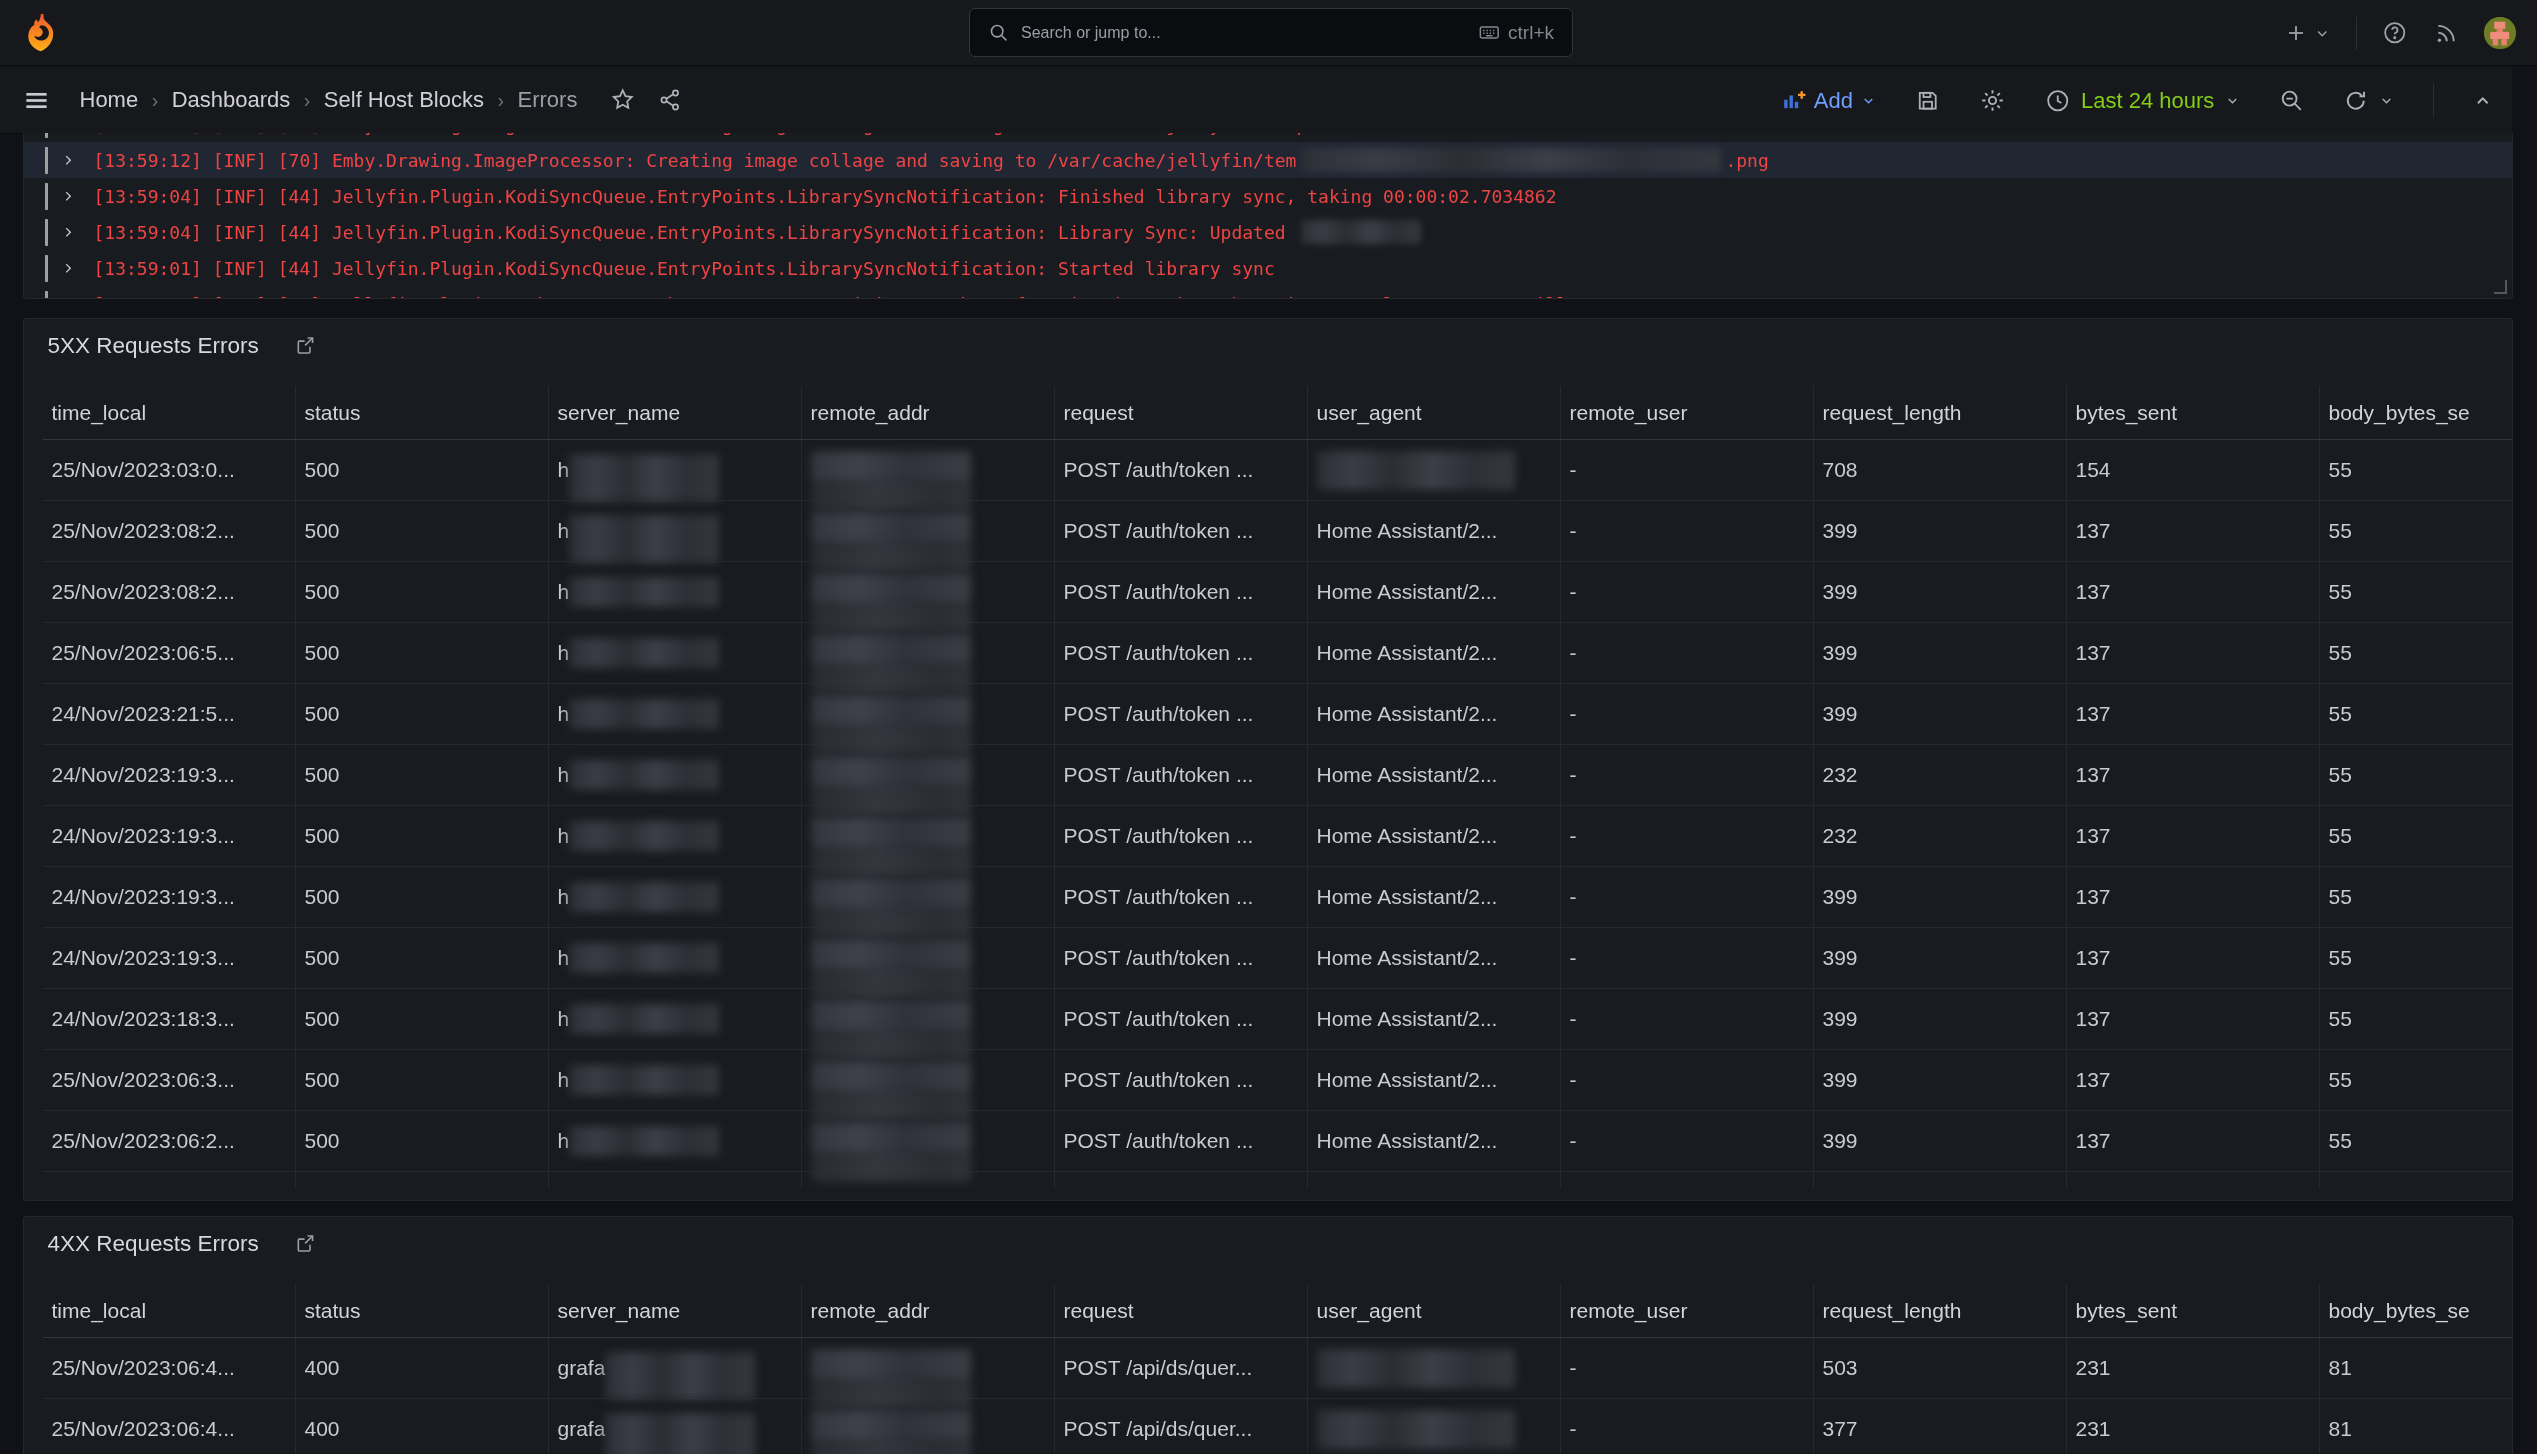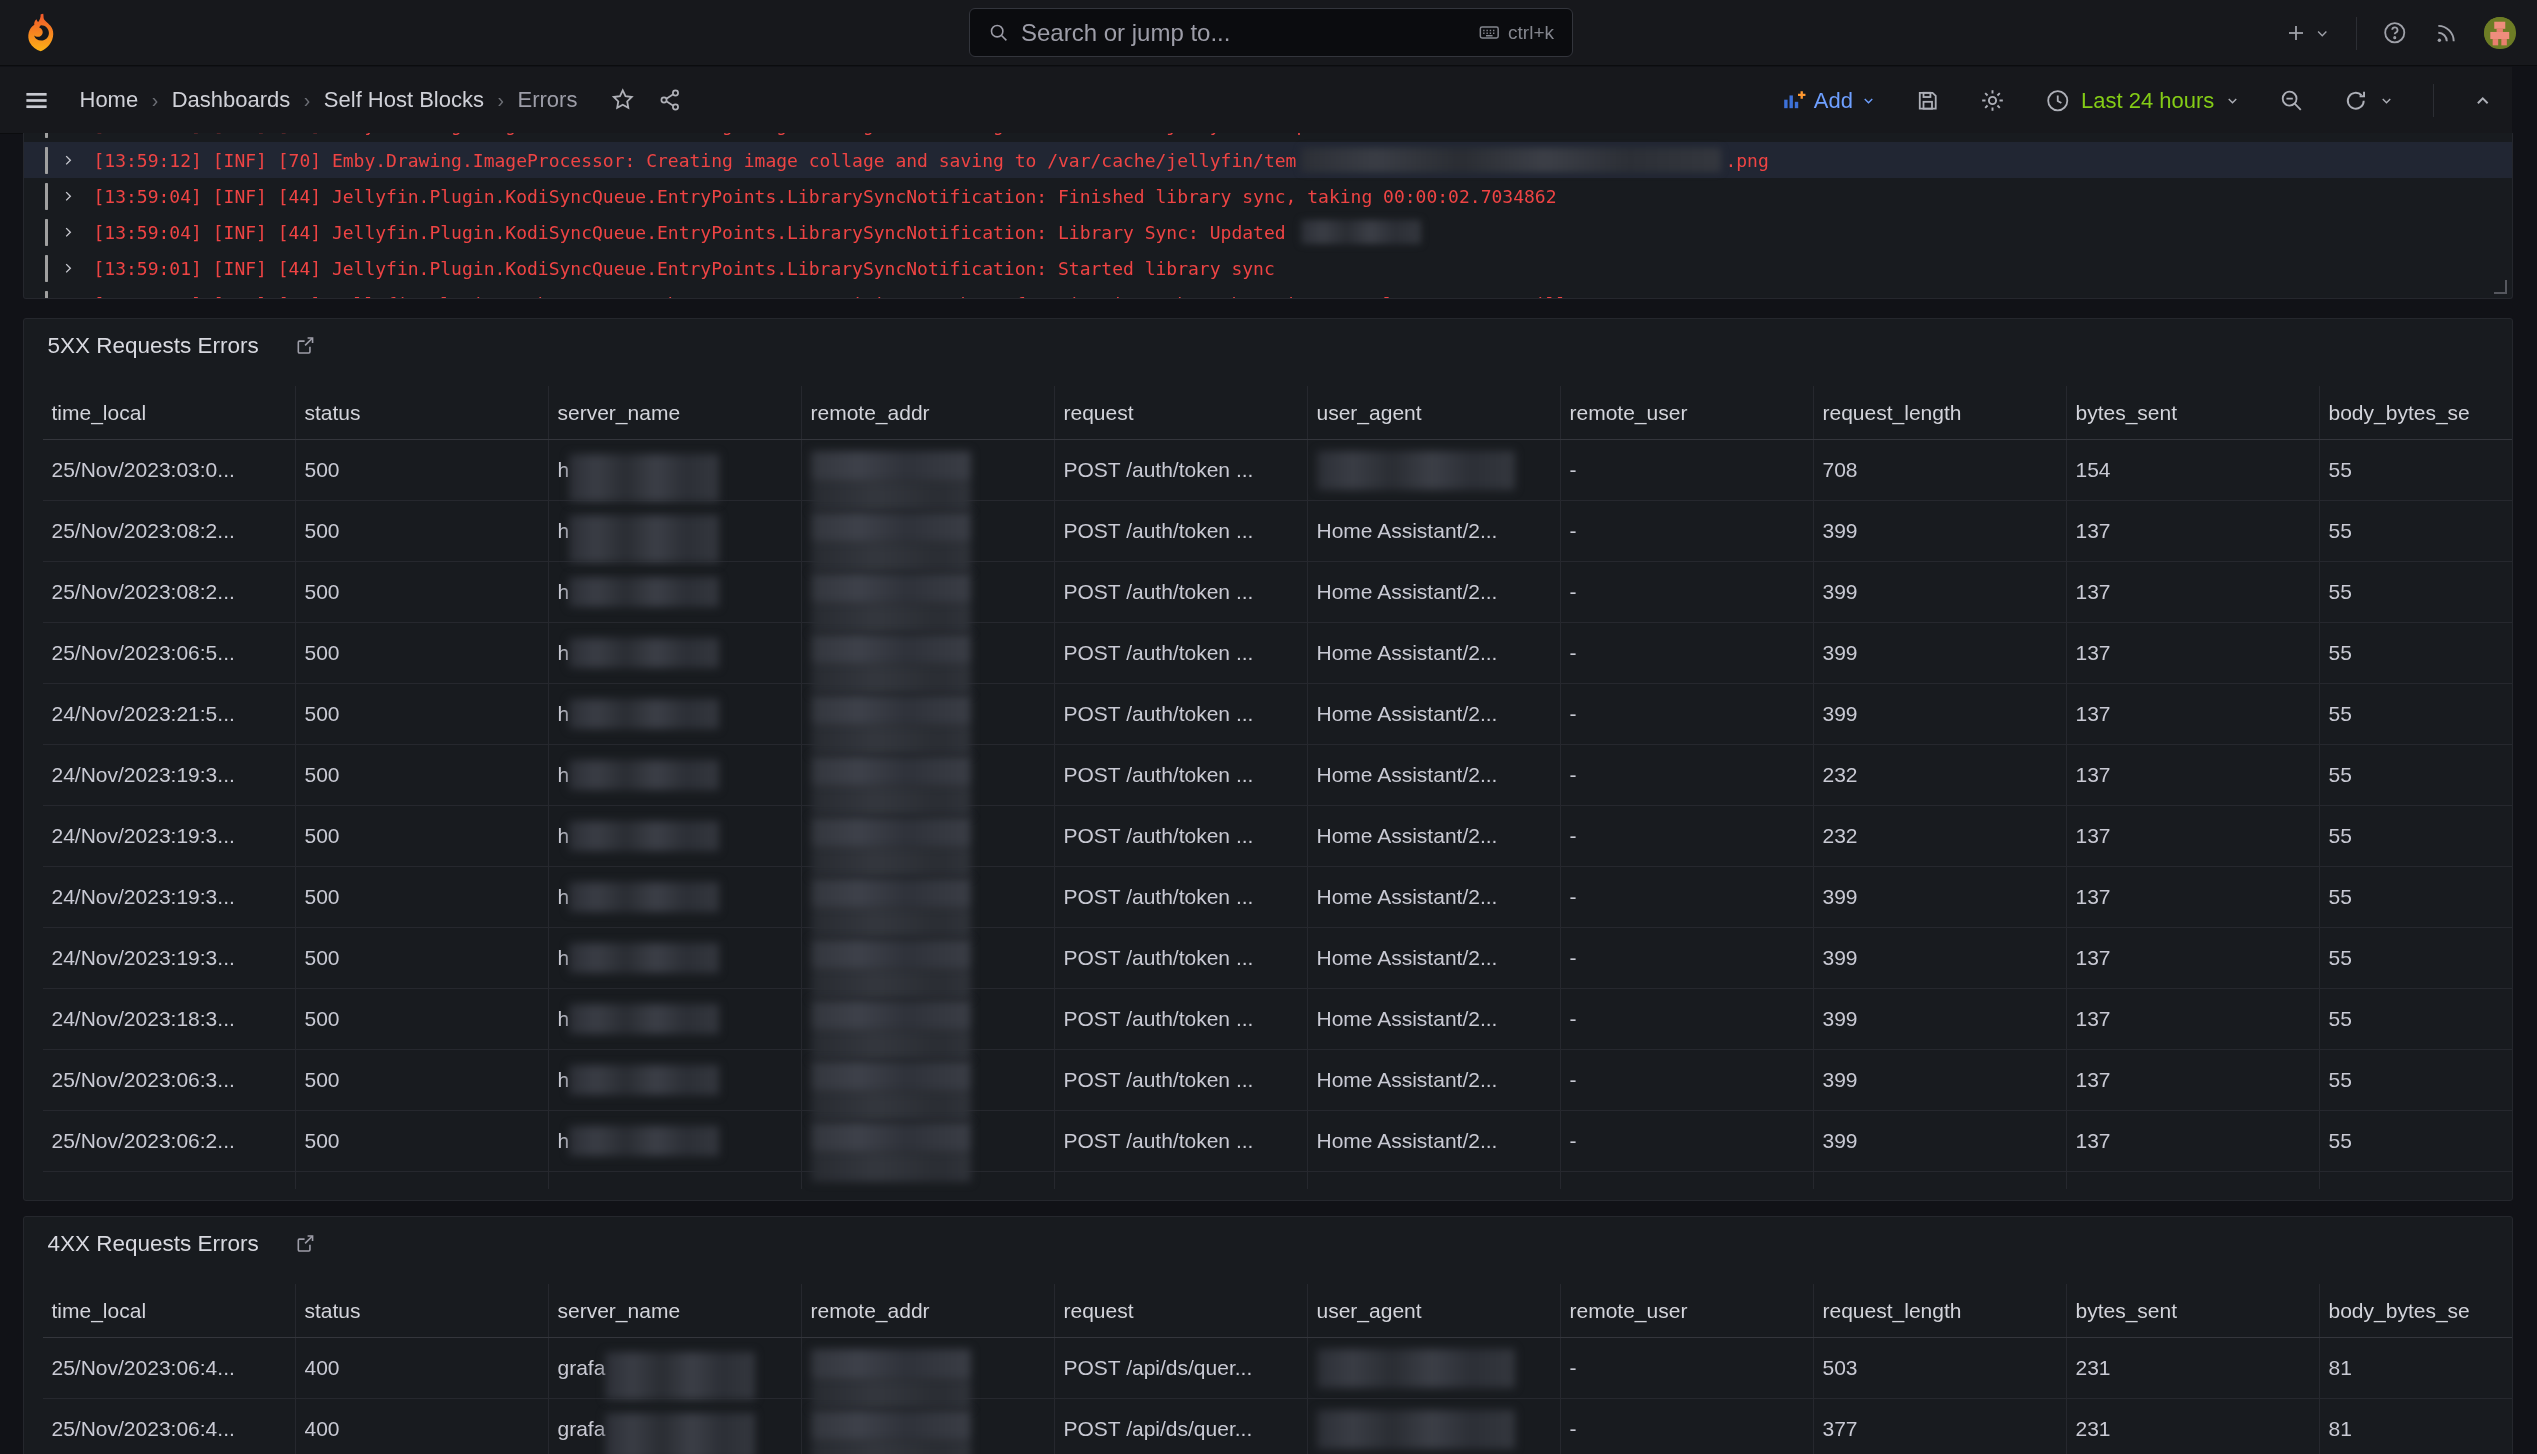--- a/index.html
+++ b/index.html
@@ -18,21 +18,21 @@
     background:#17181c; border-bottom:0.7px solid #0b0c0e;
     display:flex; align-items:center;
   }
   .topnav-left { display:flex; align-items:center; padding-left:24px; }
   .logo { width:34px; height:39px; }
   .searchbox {
     position:absolute; left:969px; top:8.2px; width:604px; height:49px;
     background:#0b0c0f; border:0.7px solid #33353c; border-radius:6px;
     display:flex; align-items:center; padding:0 18px; cursor:text;
   }
-  .searchbox .ph { color:#9d9da8; font-size:24px; margin-left:12px; flex:1; }
+  .searchbox .ph { color:#9d9da8; font-size:16px; margin-left:12px; flex:1; }
   .searchbox .kbd-group { display:flex; align-items:center; gap:7.5px; color:#84868e; font-size:19px; }
   .topnav-right {
     position:absolute; right:0; top:0; height:66px;
     display:flex; align-items:center; gap:25.5px; padding-right:22.5px;
   }
   .icon-btn { display:flex; align-items:center; justify-content:center; color:#9fa1a9; cursor:pointer; }
   .vdiv { width:0.7px; height:33px; background:#2c2e34; }
   .avatar {
     width:31.5px; height:31.5px; border-radius:50%; overflow:hidden; cursor:pointer;
     background:#6d7c25;

